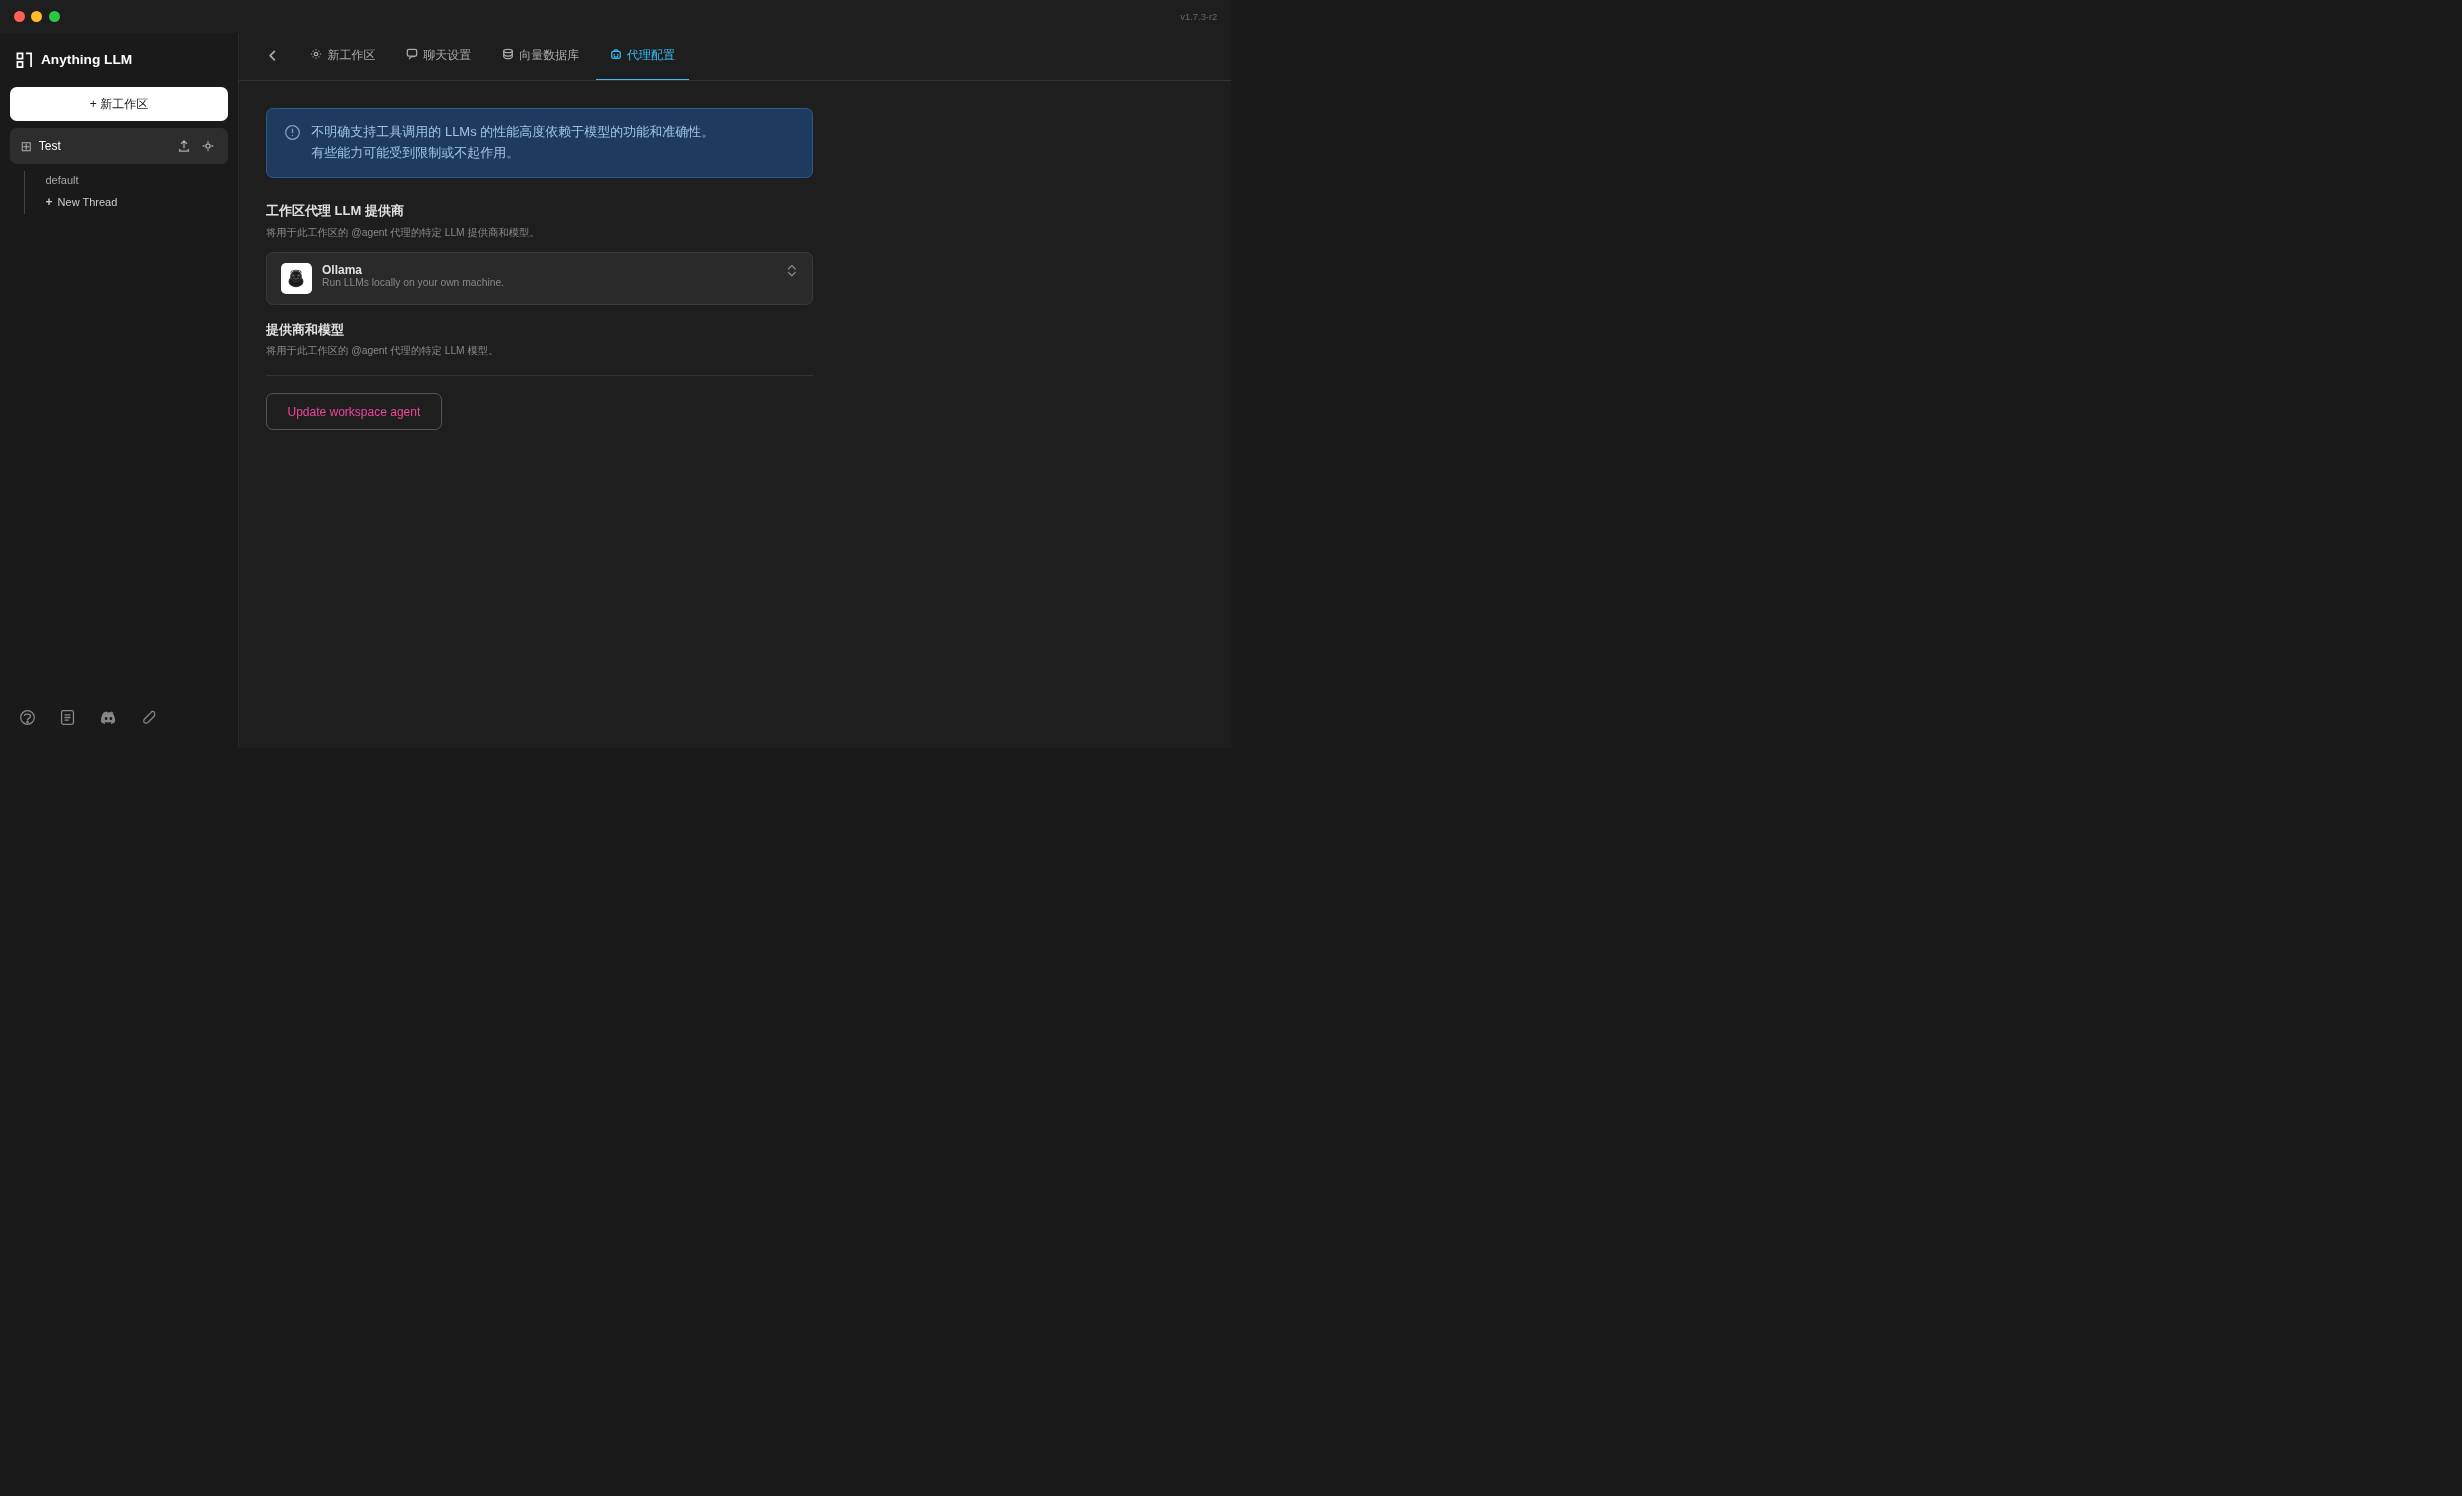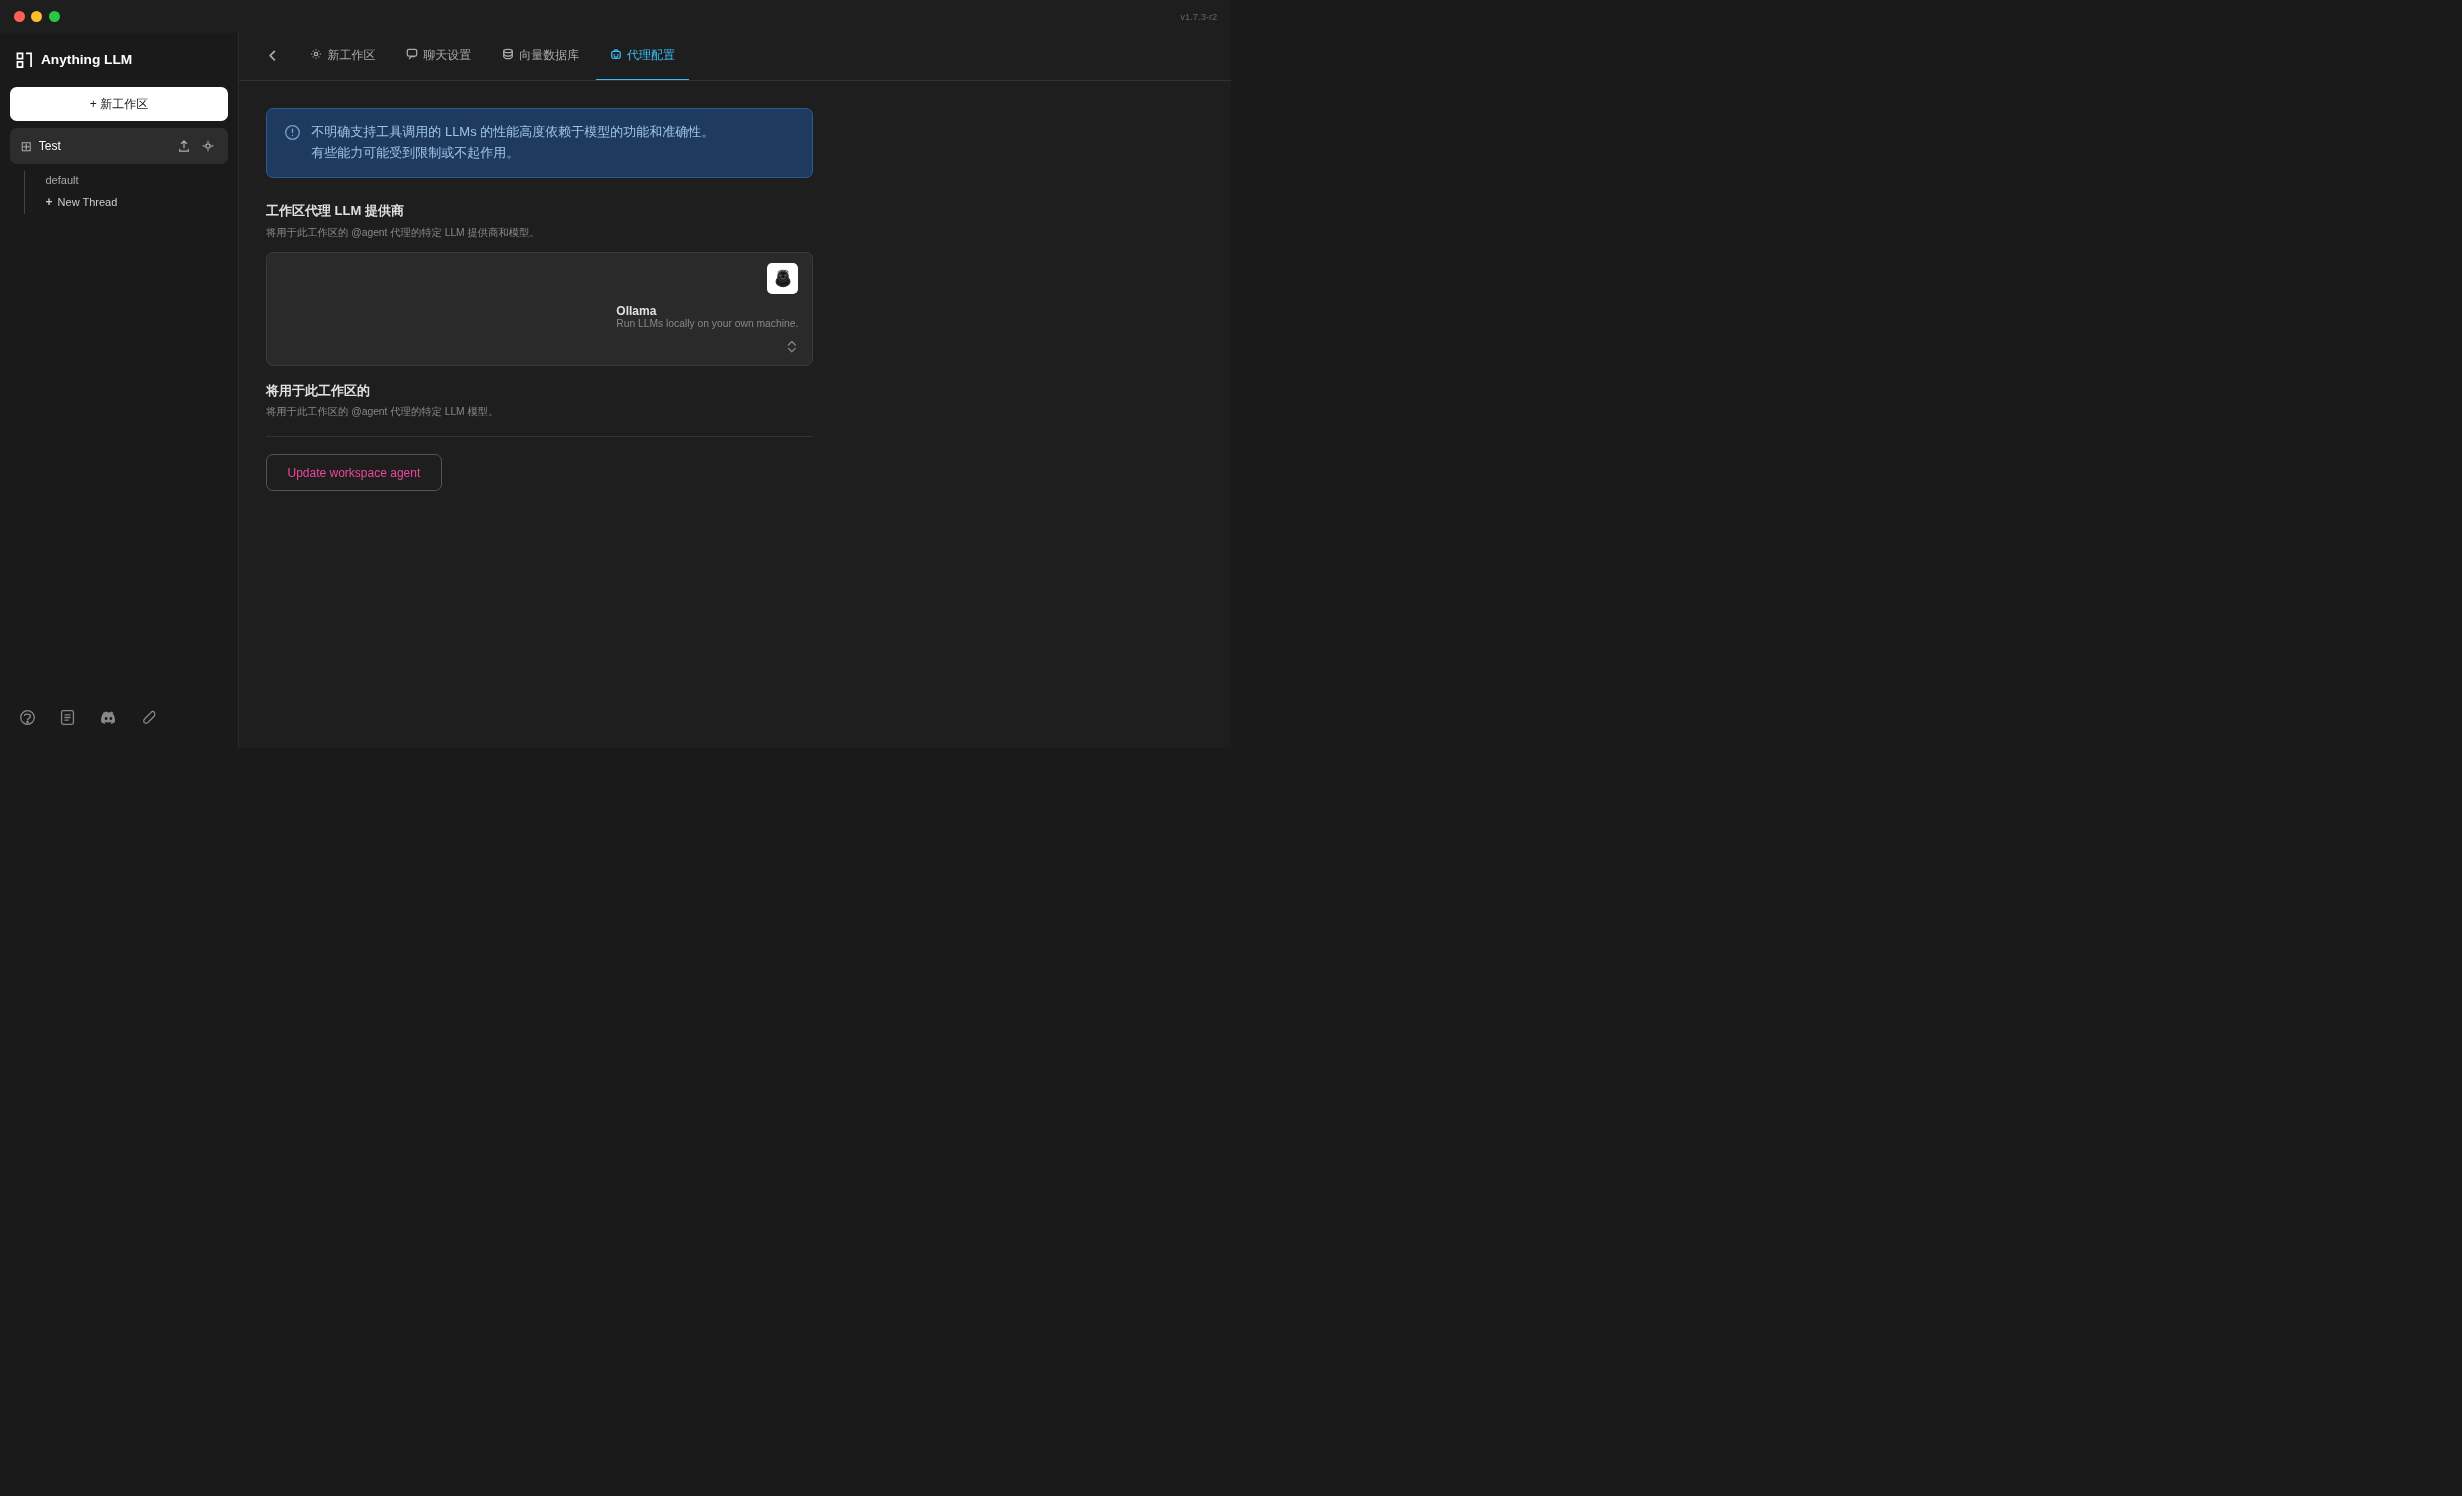--- a/index.html
+++ b/index.html
@@ -301,24 +301,23 @@
     }
 
     
     .provider-select {
       width: 100%;
       background: #2a2a2a;
       border: 0.9px solid #3a3a3a;
       border-radius: 6.8px;
       padding: 10.3px 13.7px;
       display: flex;
-      align-items: flex-end;
+      align-items: flex-start;
       gap: 10.3px;
       cursor: pointer;
-      flex-direction: column;
     }
 
     .provider-logo {
       width: 31px;
       height: 31px;
       background: #fff;
       border-radius: 5.1px;
       display: flex;
       align-items: center;
       justify-content: center;
@@ -566,21 +565,21 @@
             <svg width="13.7" height="15.4" viewBox="0 0 16 18" fill="none" stroke="#888" stroke-width="1.5">
               <path d="M4 7 L8 3 L12 7" stroke-linecap="round" stroke-linejoin="round"></path>
               <path d="M4 11 L8 15 L12 11" stroke-linecap="round" stroke-linejoin="round"></path>
             </svg>
           </div>
         </div>
       </div>
 
       
       <div class="section">
-        <div class="section-title">将用于此工作区的</div>
+        <div class="section-title">提供商和模型</div>
         <div class="section-desc">将用于此工作区的 @agent 代理的特定 LLM 模型。</div>
 
       </div>
 
       <hr class="divider">
 
       <button class="update-btn">Update workspace agent</button>
 
     </div>
   </div>

